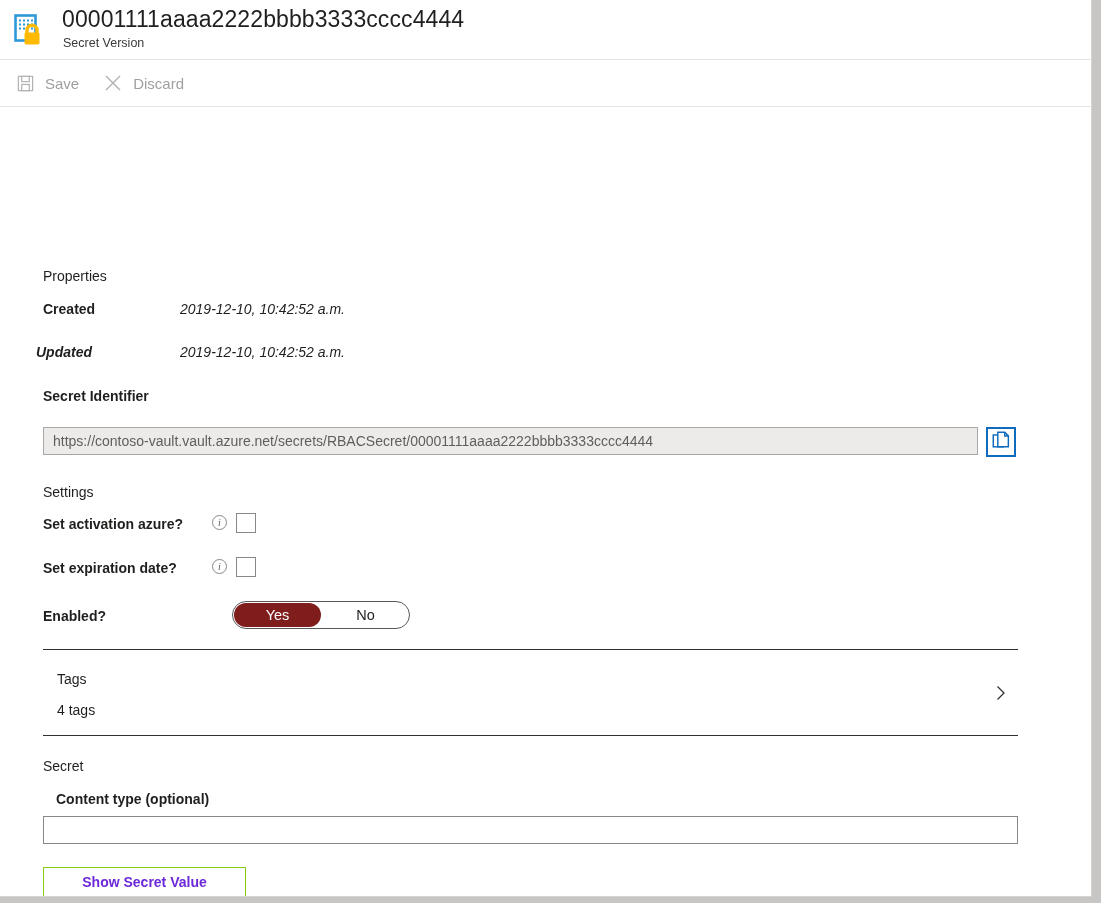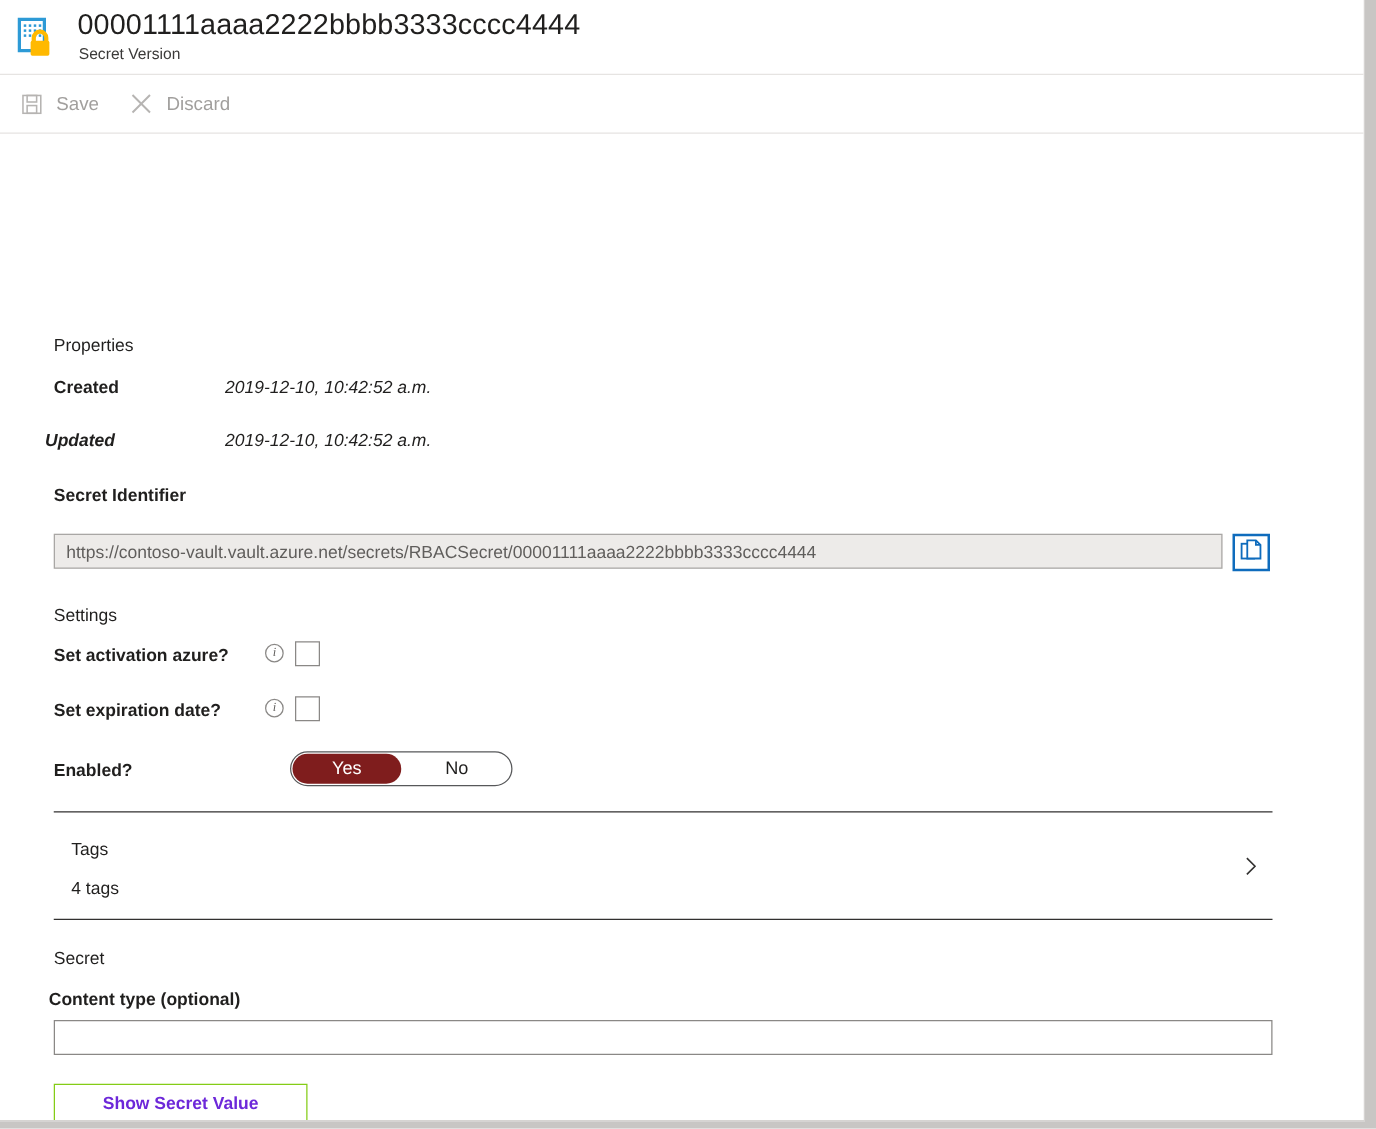--- a/index.html
+++ b/index.html
@@ -382,21 +382,21 @@
         <div class="tags-title">Tags</div>
         <div class="tags-count">4 tags</div>
         <span class="chevron-right">
           <svg viewBox="0 0 18 18" width="18" height="18">
             <path d="M5.5 2.5 L12 9 L5.5 15.5" fill="none" stroke="#323130" stroke-width="1.3"></path>
           </svg>
         </span>
       </div>
 
       <div class="section-head" style="left:43px; top:651px;">Secret</div>
-      <div class="field-label" style="left:39px; top:684px;text-align:center;">Content type (optional)</div>
+      <div class="field-label" style="left:56px; top:684px;text-align:center;">Content type (optional)</div>
 
       <input class="txt-input" style="left: 43px; top: 709px; width: 975px; height: 28px;" type="text" value="" placeholder="">
 
       <div class="std-btn" style="left:43px; top:760px; width:203px; height:30px;">Show Secret Value</div>
 
     </div>
   </div>
 </div>
 
 </body></html>

